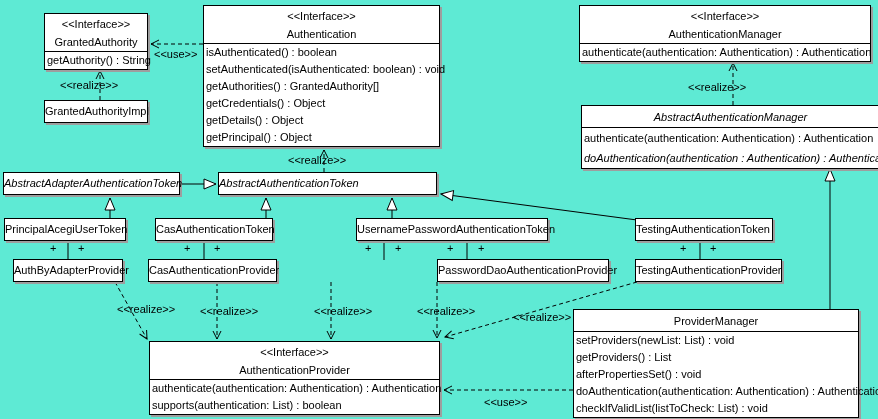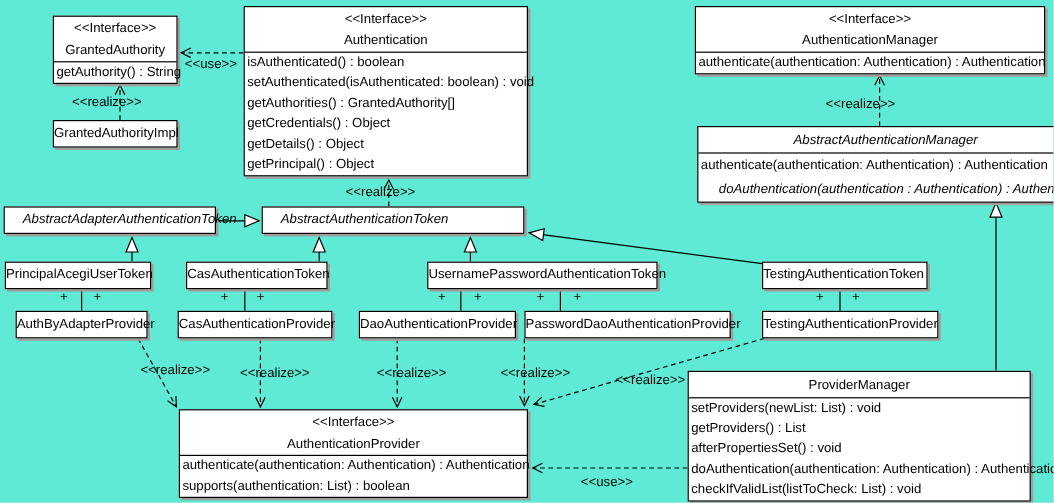--- a/index.html
+++ b/index.html
@@ -15,21 +15,21 @@
   }
   .hd{text-align:center;padding-top:1px;}
   .hd .stereo{height:18px;line-height:18px;white-space:nowrap;}
   .hd .name{height:18px;line-height:18px;white-space:nowrap;}
   .hd.hd1 .name{height:20px;line-height:20px;}
   .body{border-top:1px solid #000;}
   .body .m{height:17px;line-height:17px;padding:0 2px;white-space:nowrap;}
   .body.tall .m{height:20px;line-height:20px;}
   .box.simple{height:23px;text-align:left;}
   .box.simple .name{height:21px;line-height:21px;white-space:nowrap;}
-  .it{font-style:italic;margin-left:15px;}
+  .it{font-style:italic;}
   .lbl{position:absolute;z-index:3;white-space:nowrap;}
   .plus{position:absolute;z-index:3;}
 </style>
 </head>
 <body>
 
 <div id="canvas">
 
   <svg class="wires" width="878" height="419">
     <defs>
@@ -138,23 +138,20 @@
   <div class="box simple" style="left:635px;top:218px;width:138px">
     <div class="name">TestingAuthenticationToken</div>
   </div>
 
   <div class="box simple" style="left:13px;top:259px;width:110px">
     <div class="name">AuthByAdapterProvider</div>
   </div>
   <div class="box simple" style="left:148px;top:259px;width:129px">
     <div class="name">CasAuthenticationProvider</div>
   </div>
-  <div class="box simple" style="left:299px;top:259px;width:131px">
-    <div class="name">DaoAuthenticationProvider</div>
-  </div>
   <div class="box simple" style="left:437px;top:259px;width:172px">
     <div class="name">PasswordDaoAuthenticationProvider</div>
   </div>
   <div class="box simple" style="left:635px;top:259px;width:147px">
     <div class="name">TestingAuthenticationProvider</div>
   </div>
 
   <div class="box" style="left:573px;top:309px;width:286px">
     <div class="hd hd1">
       <div class="name">ProviderManager</div>

